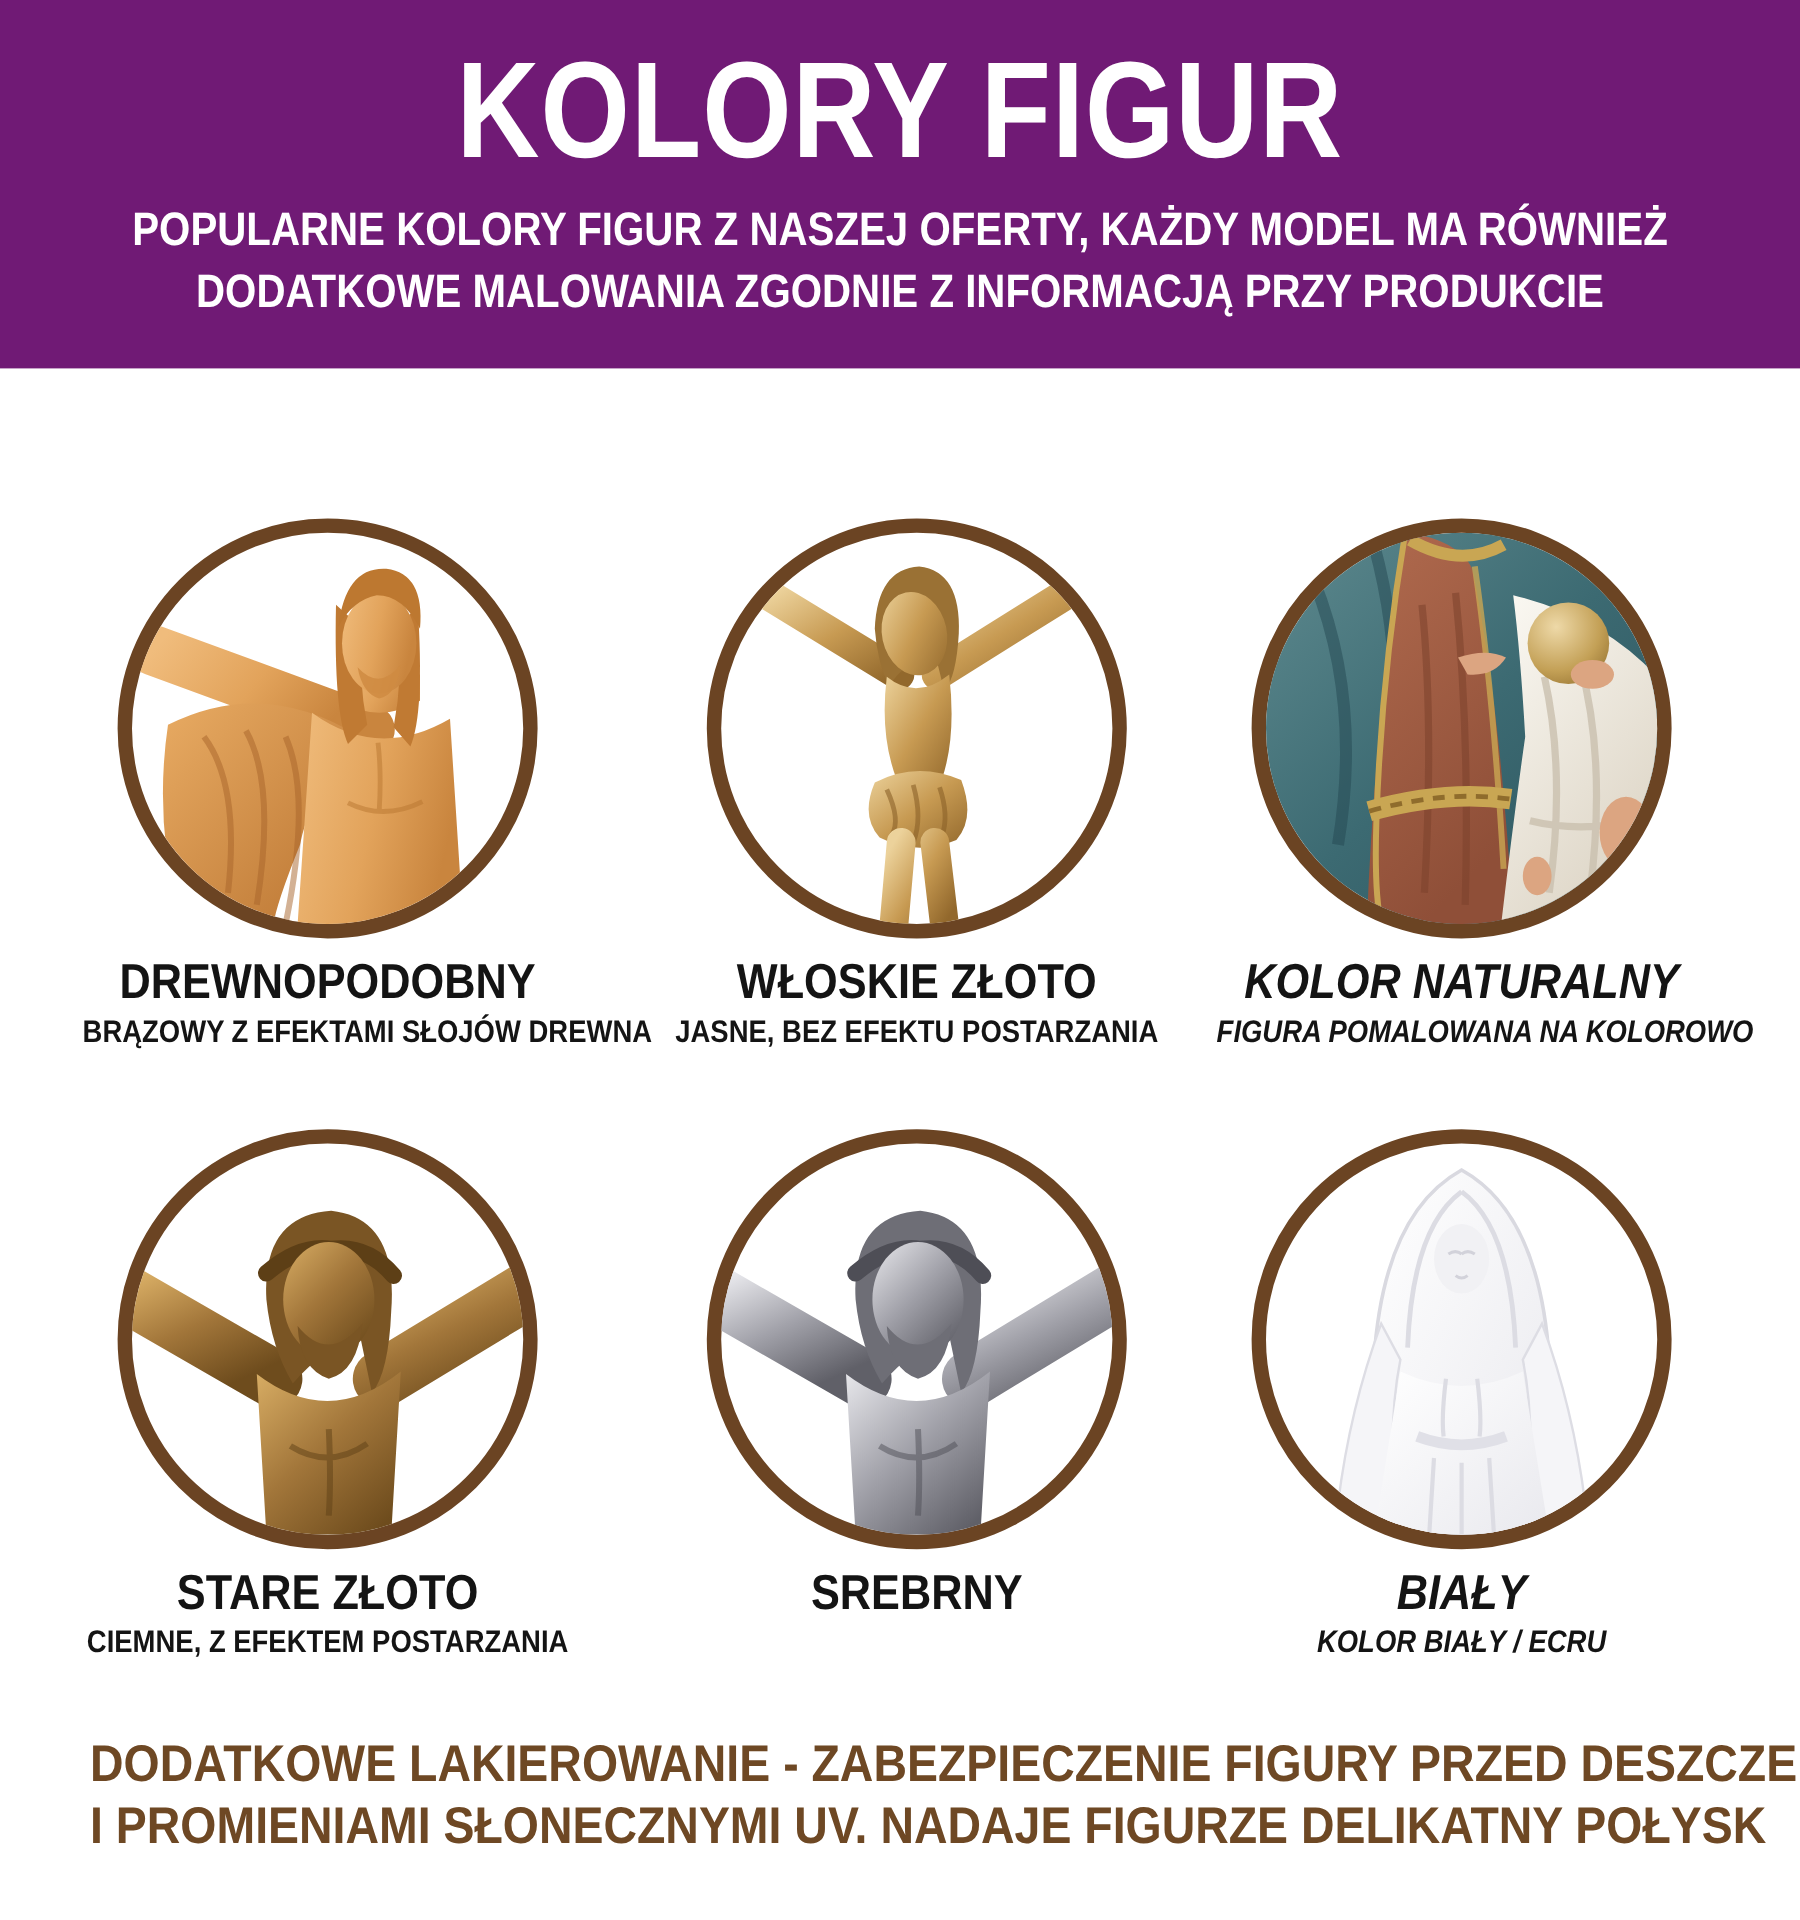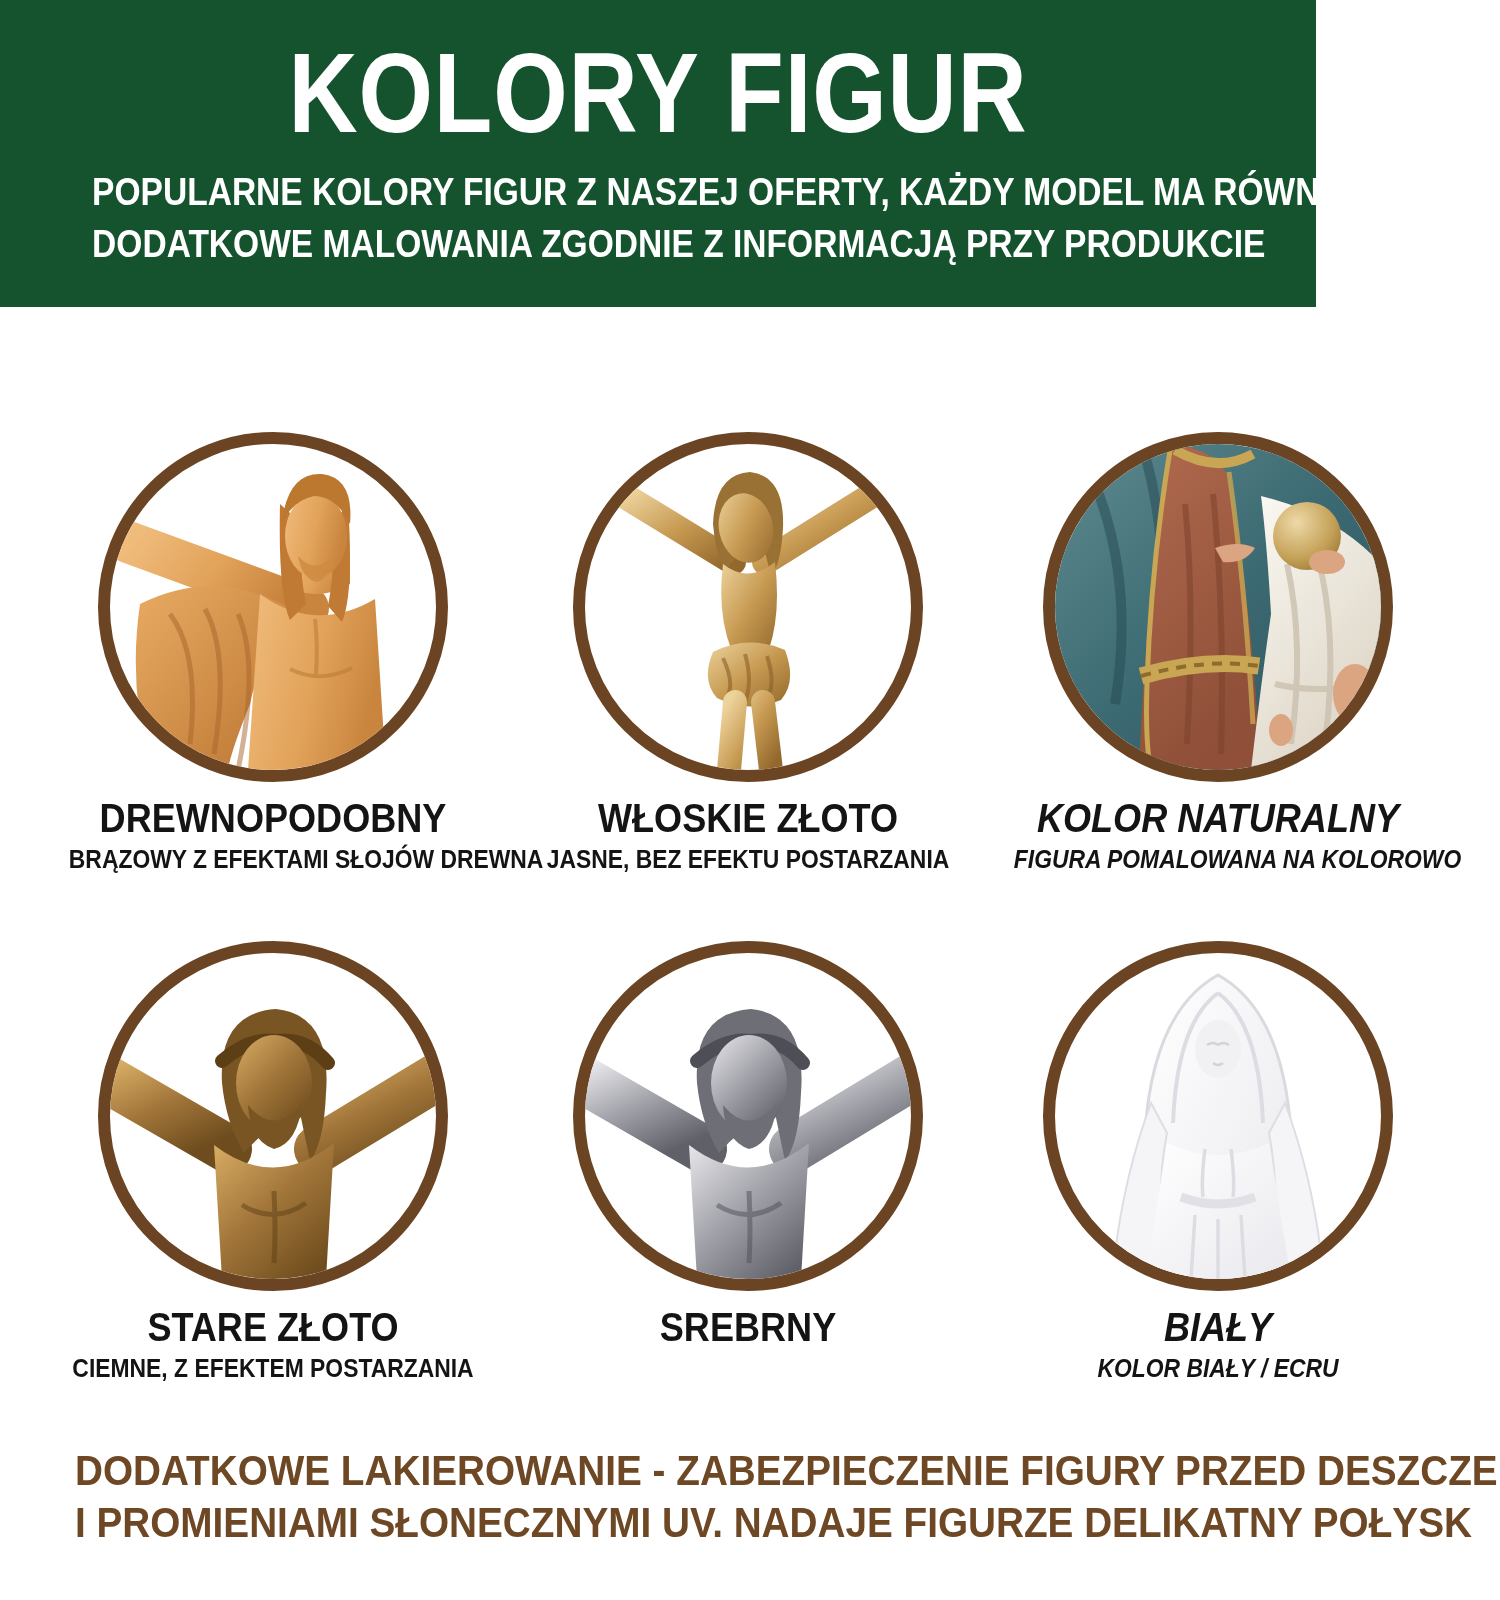--- a/index.html
+++ b/index.html
@@ -1,41 +1,41 @@
 <!DOCTYPE html>
 <html><head>
 <meta charset="utf-8">
 <style>
   html,body{margin:0;padding:0;background:#ffffff;}
   body{width:1500px;height:1600px;position:relative;overflow:hidden;
        font-family:"Liberation Sans",sans-serif;-webkit-font-smoothing:antialiased;}
 
   
-  .header{position:absolute;left:0;top:0;width:1316px;height:307px;background:#14532d;}
+  .header{position:absolute;left:0;top:0;width:1500px;height:307px;background:#701a75;}
   .title{margin:0;padding-top:36px;text-align:center;color:#fff;
          font-size:114px;font-weight:bold;line-height:1.0;letter-spacing:1px;
          transform:scaleX(0.84);transform-origin:50% 50%;white-space:nowrap;}
   .subtitle{margin-top:16px;text-align:center;color:#fff;font-weight:bold;
             font-size:39px;line-height:1.33;transform:scaleX(0.86);transform-origin:50% 50%;}
   .subtitle div{white-space:nowrap;}
 
   
   .card{position:absolute;width:464px;text-align:center;}
   .circle{width:350px;height:350px;margin:0 auto;border-radius:50%;
           border:12px solid #6B4423;box-sizing:border-box;background:#fff;overflow:hidden;}
   .circle svg{display:block;width:326px;height:326px;}
   .item-name{margin-top:14px;font-size:41px;font-weight:bold;color:#141414;
              line-height:1.1;transform:scaleX(0.88);transform-origin:50% 50%;white-space:nowrap;}
   .item-sub{margin-top:4px;font-size:26px;font-weight:bold;color:#141414;
             line-height:1.1;transform:scaleX(0.88);transform-origin:50% 50%;white-space:nowrap;min-height:26px;}
 
   .card.r1{top:432px;}
   .card.r2{top:941px;}
   .card.c1{left:41px;}
-  .card.c2{left:516px;}
+  .card.c2{left:532px;}
   .card.c3{left:986px;font-style:italic;}
 
   
   .footer{position:absolute;left:0;top:1444px;width:1500px;text-align:center;
           color:#6E4824;font-weight:bold;font-size:43px;line-height:1.22;
           transform:scaleX(0.9);transform-origin:50% 50%;}
   .footer div{white-space:nowrap;}
 </style>
 </head>
 <body>

